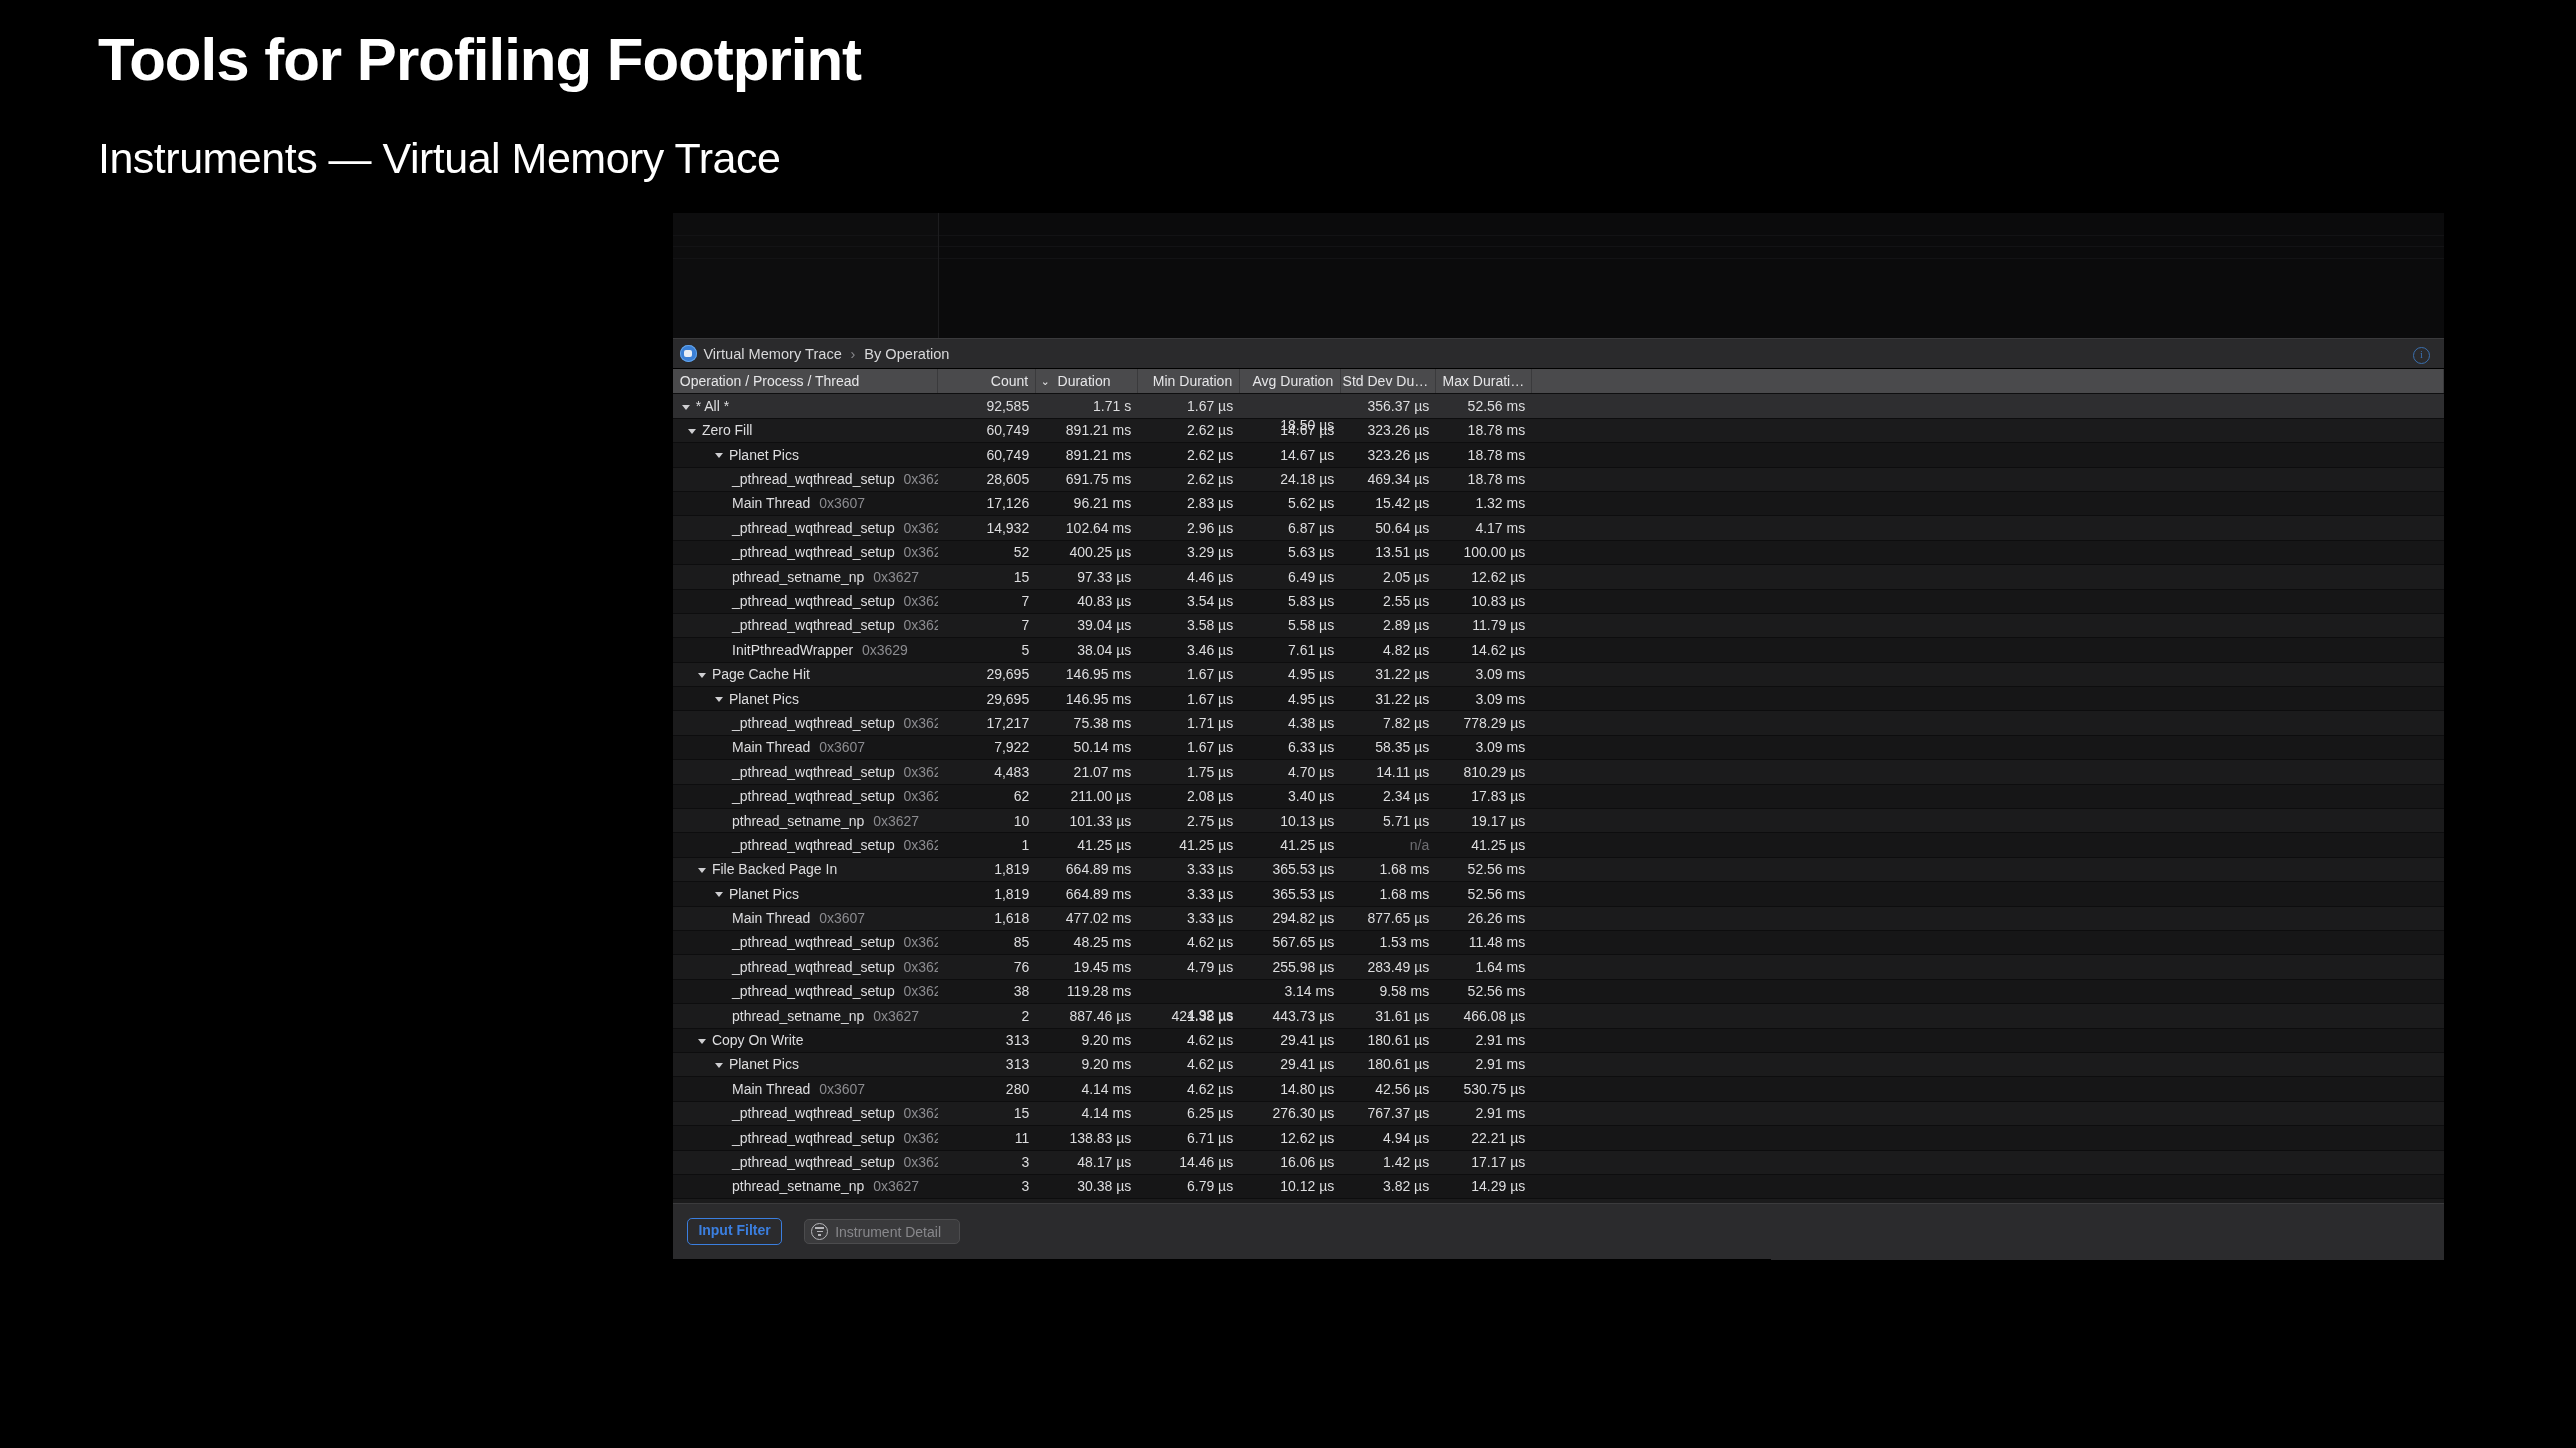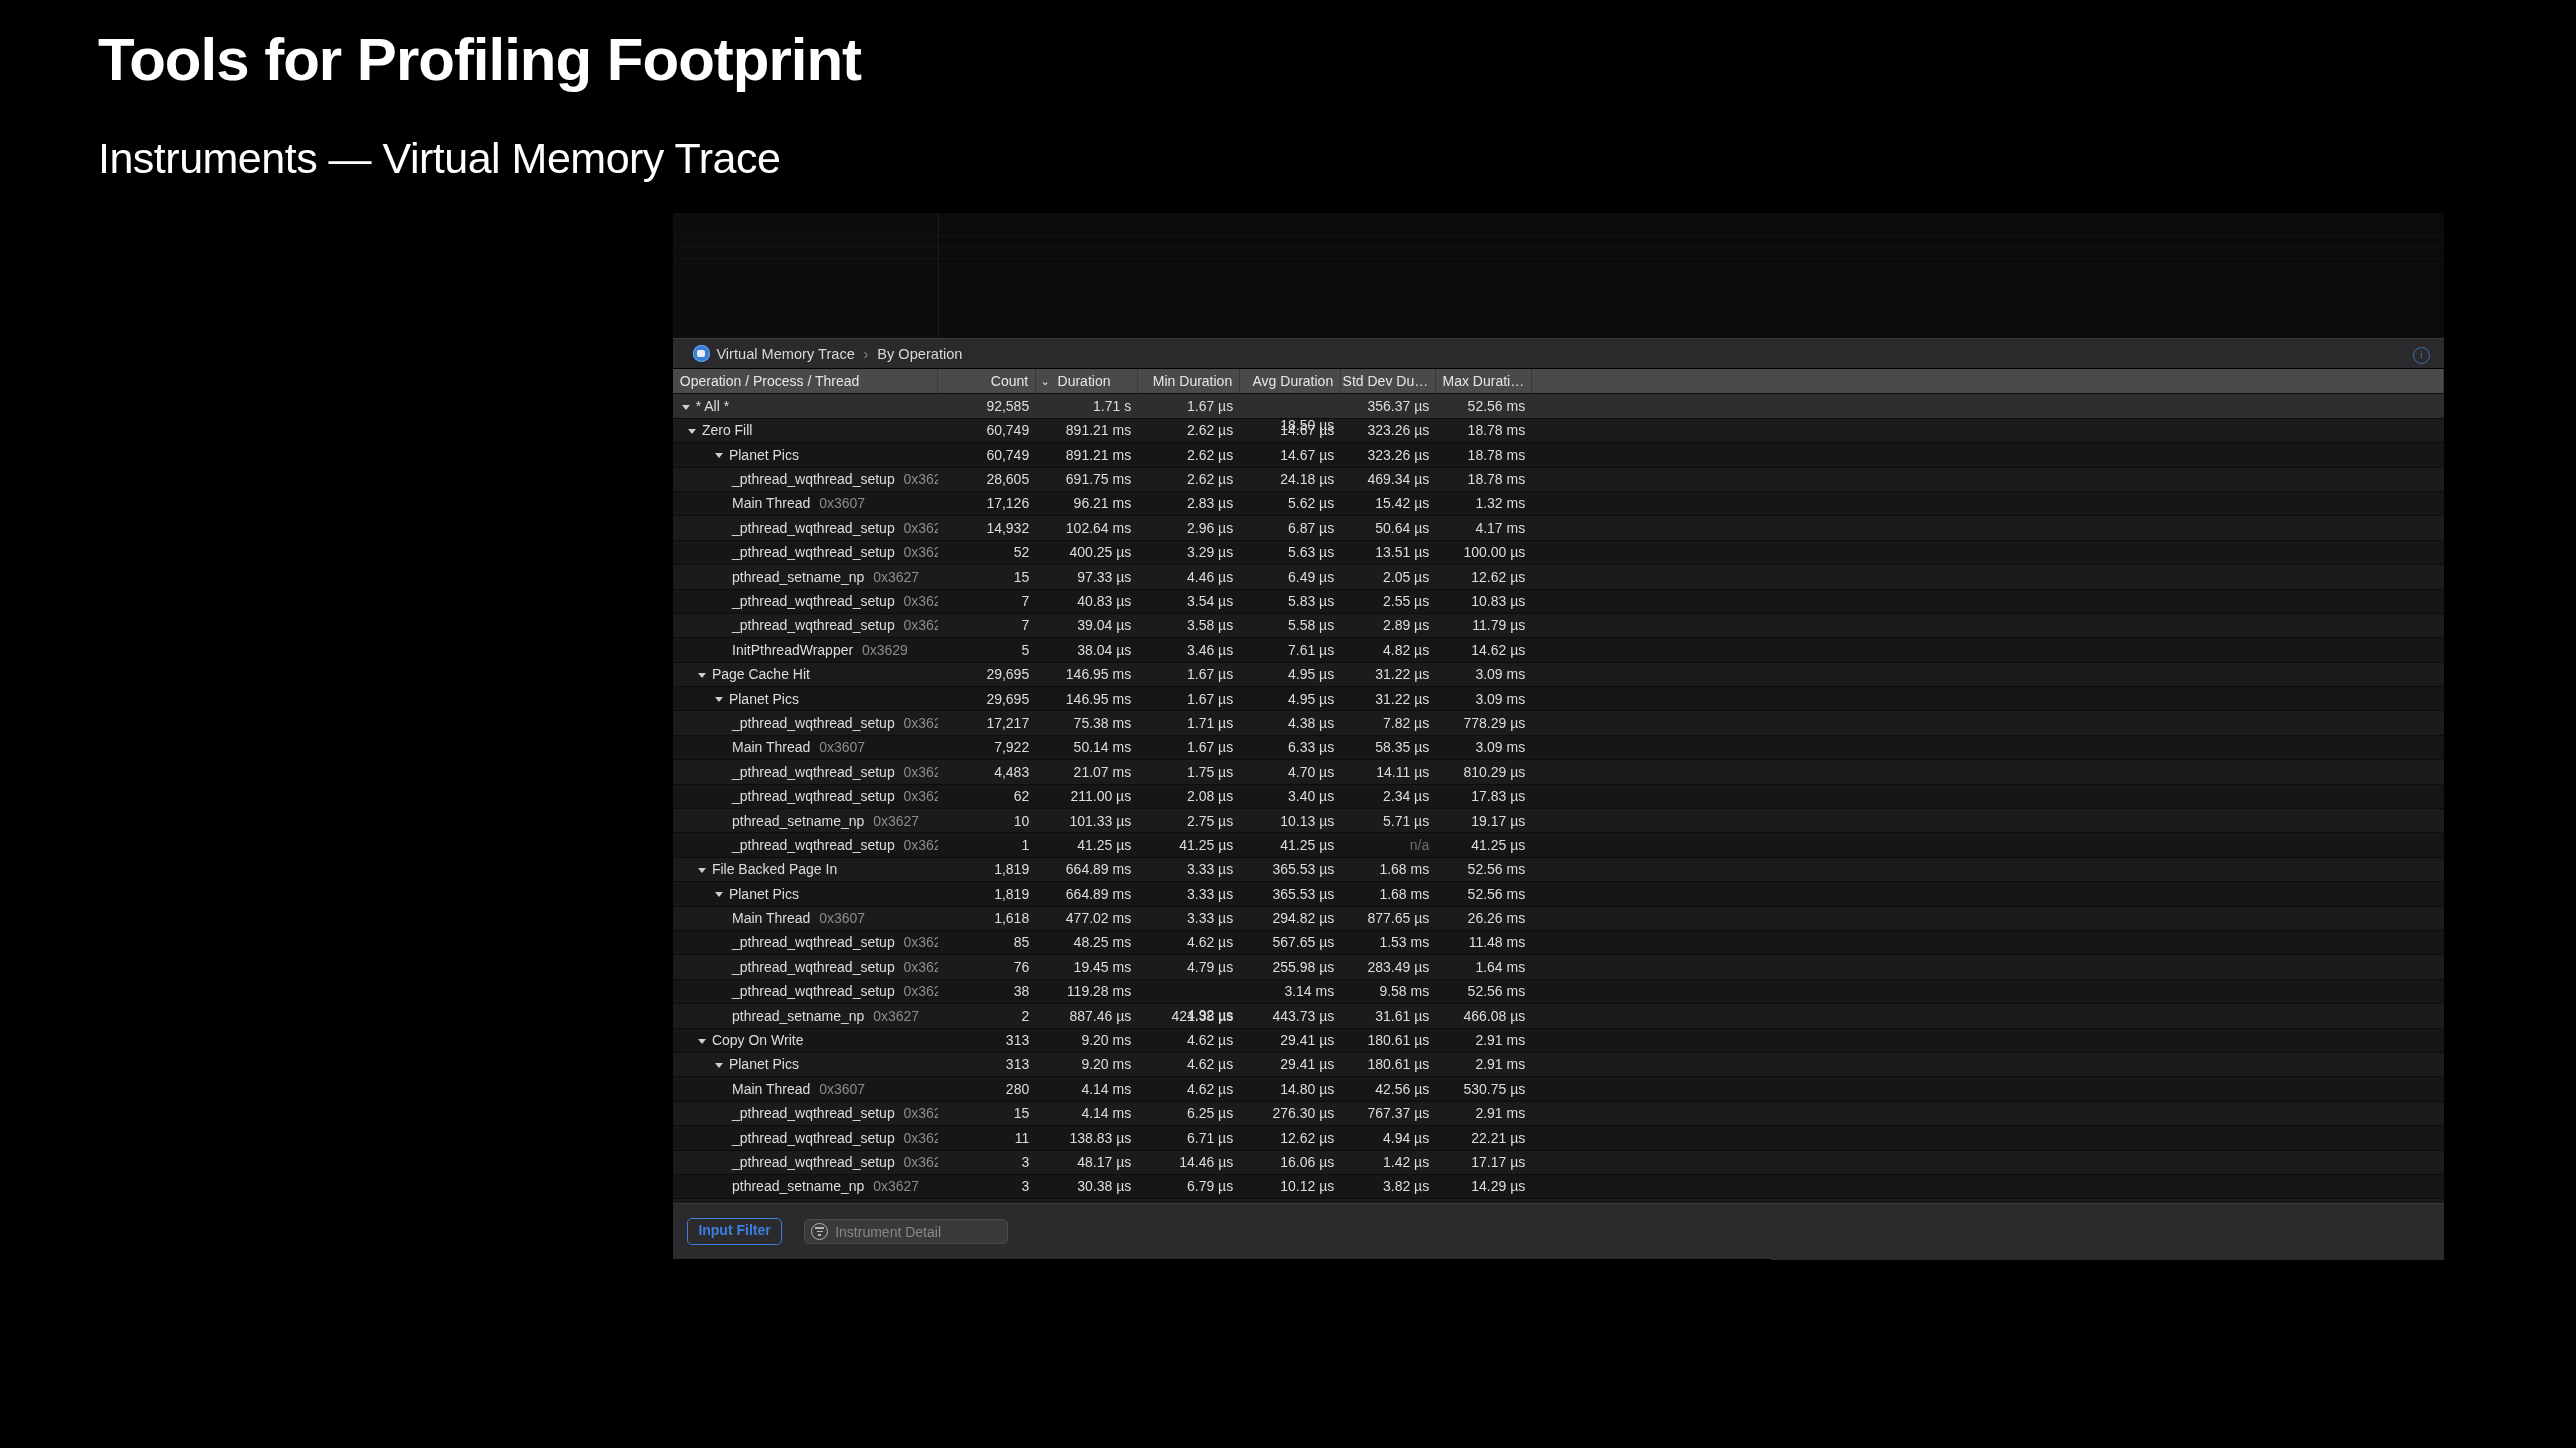--- a/index.html
+++ b/index.html
@@ -43,21 +43,21 @@
   #track-right-pane{
     position:absolute;left:266px;top:0;width:1505px;height:125px;
     background:#0b0b0c;
   }
   .track-stripe{position:absolute;left:0;right:0;height:1px;background:#131315;}
 
   
   #jumpbar{
     position:absolute;left:0;top:125px;width:1771px;height:31px;
     background:#2a2a2c;border-top:1px solid #3a3a3c;border-bottom:1px solid #000;
-    display:flex;align-items:center;padding-left:20px;box-sizing:border-box;
+    display:flex;align-items:center;padding-left:7px;box-sizing:border-box;
   }
   #jumpbar-icon{
     width:16.6px;height:16.6px;border-radius:50%;
     background:#3a7fd5;
     display:flex;align-items:center;justify-content:center;
     flex:0 0 auto;margin-right:6.8px;
     box-shadow:inset 0 0 0 1px #63a3e8;
   }
   #jumpbar-icon i{
     display:block;width:7.8px;height:7.8px;background:#e8eef5;border-radius:2px;
@@ -130,21 +130,21 @@
     position:absolute;left:0;top:990px;width:1771px;height:56px;
     background:#2b2b2d;border-top:1px solid #3b3b3d;
     display:flex;align-items:center;padding-left:13.7px;box-sizing:border-box;
   }
   #input-filter-btn{
     height:25px;padding:0 10.7px;border-radius:4.9px;
     border:1.5px solid #3b7fe0;color:#3b7fe0;background:transparent;
     font-size:14px;font-weight:bold;line-height:23.4px;white-space:nowrap;
   }
   #filter-field{
-    margin-left:21.5px;width:204px;height:25px;border-radius:4.9px;
+    margin-left:21.5px;width:156px;height:25px;border-radius:4.9px;
     background:#3a3a3c;border:1px solid #4c4c4e;
     display:flex;align-items:center;padding-left:5.9px;box-sizing:border-box;
   }
   #filter-icon{
     width:15.6px;height:15.6px;border-radius:50%;
     border:1.4px solid #b6b6ba;flex:0 0 auto;margin-right:6.8px;
     display:flex;flex-direction:column;justify-content:center;align-items:center;
   }
   #filter-icon span{display:block;background:#b6b6ba;height:1.4px;margin:1px 0;}
   #filter-icon span:nth-child(1){width:8.8px;}

